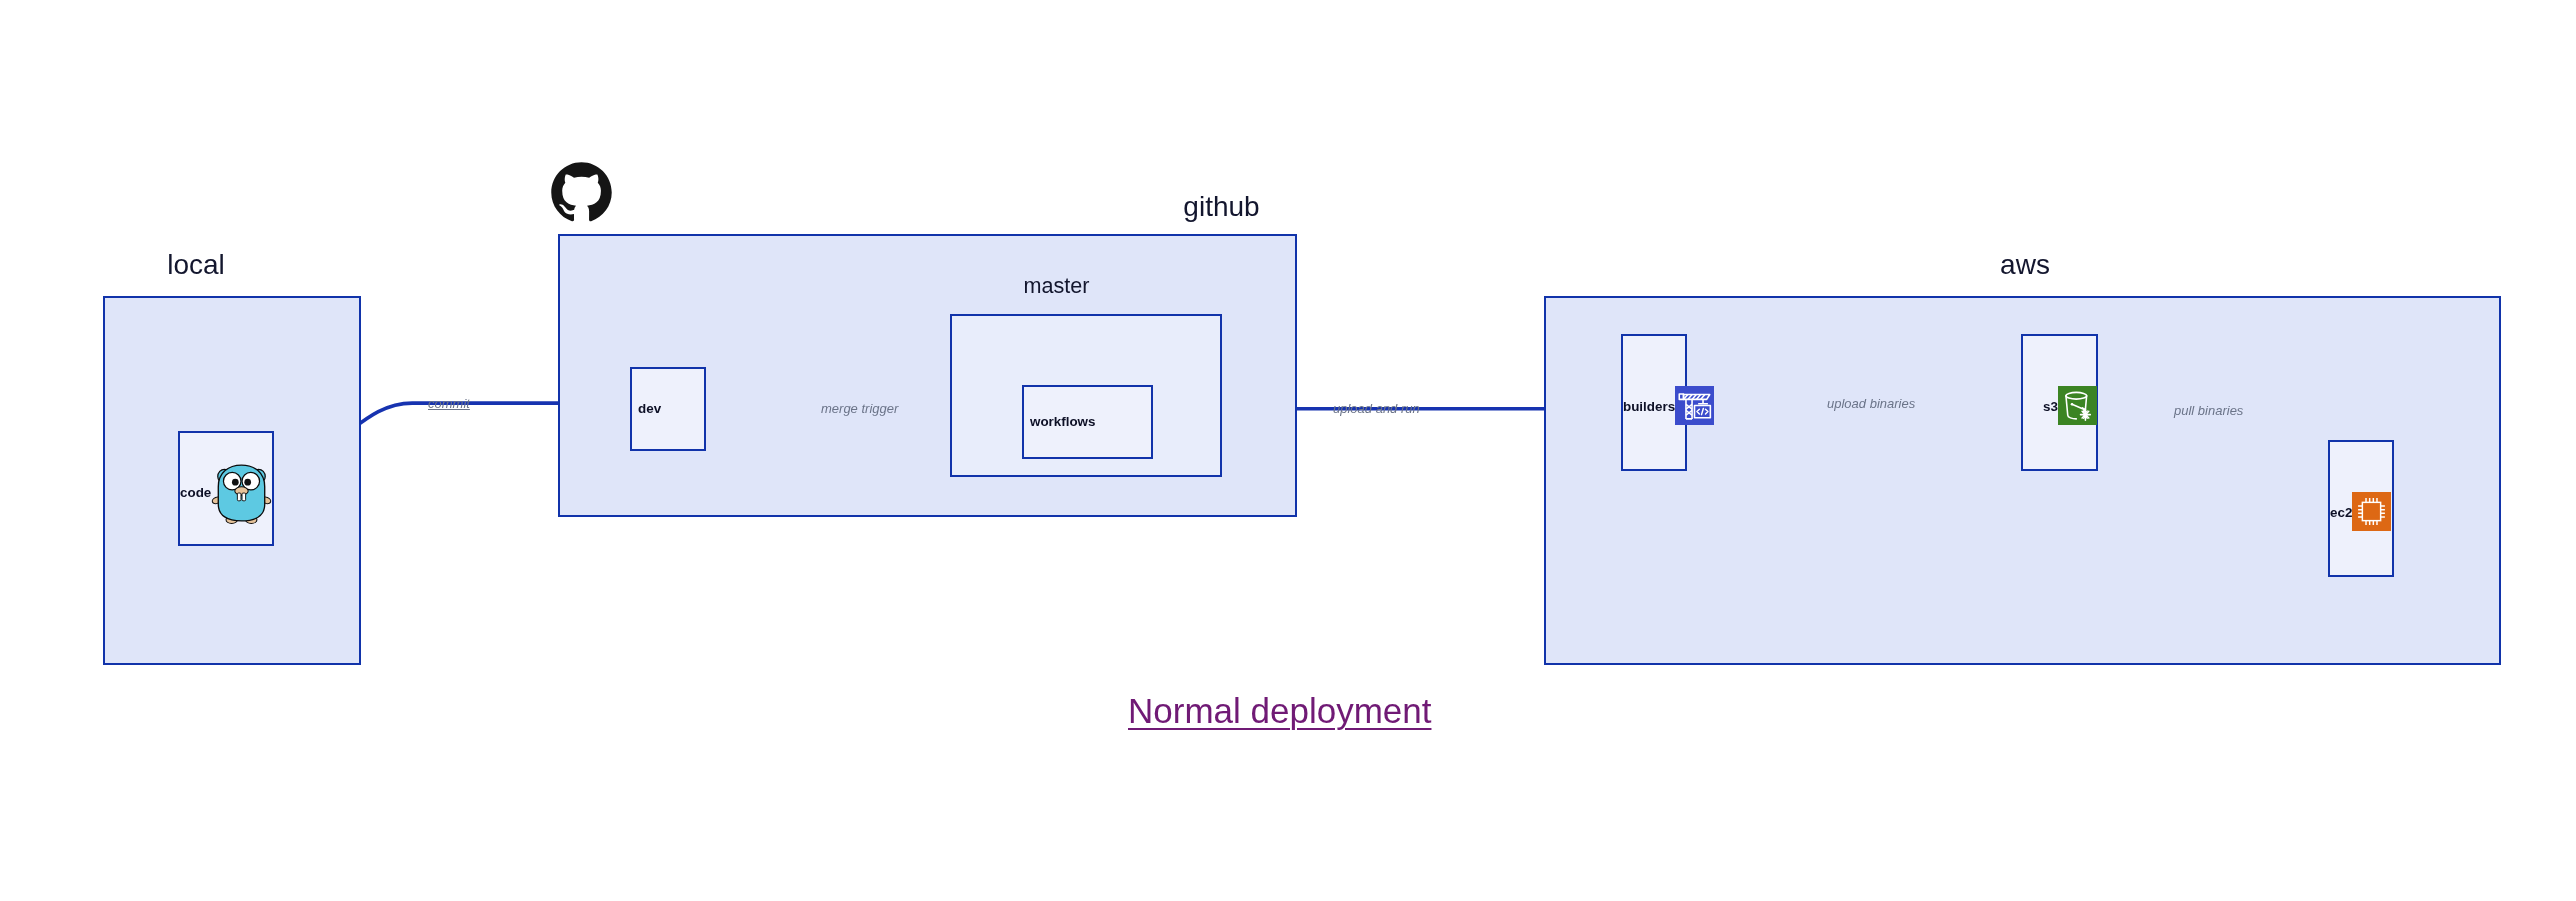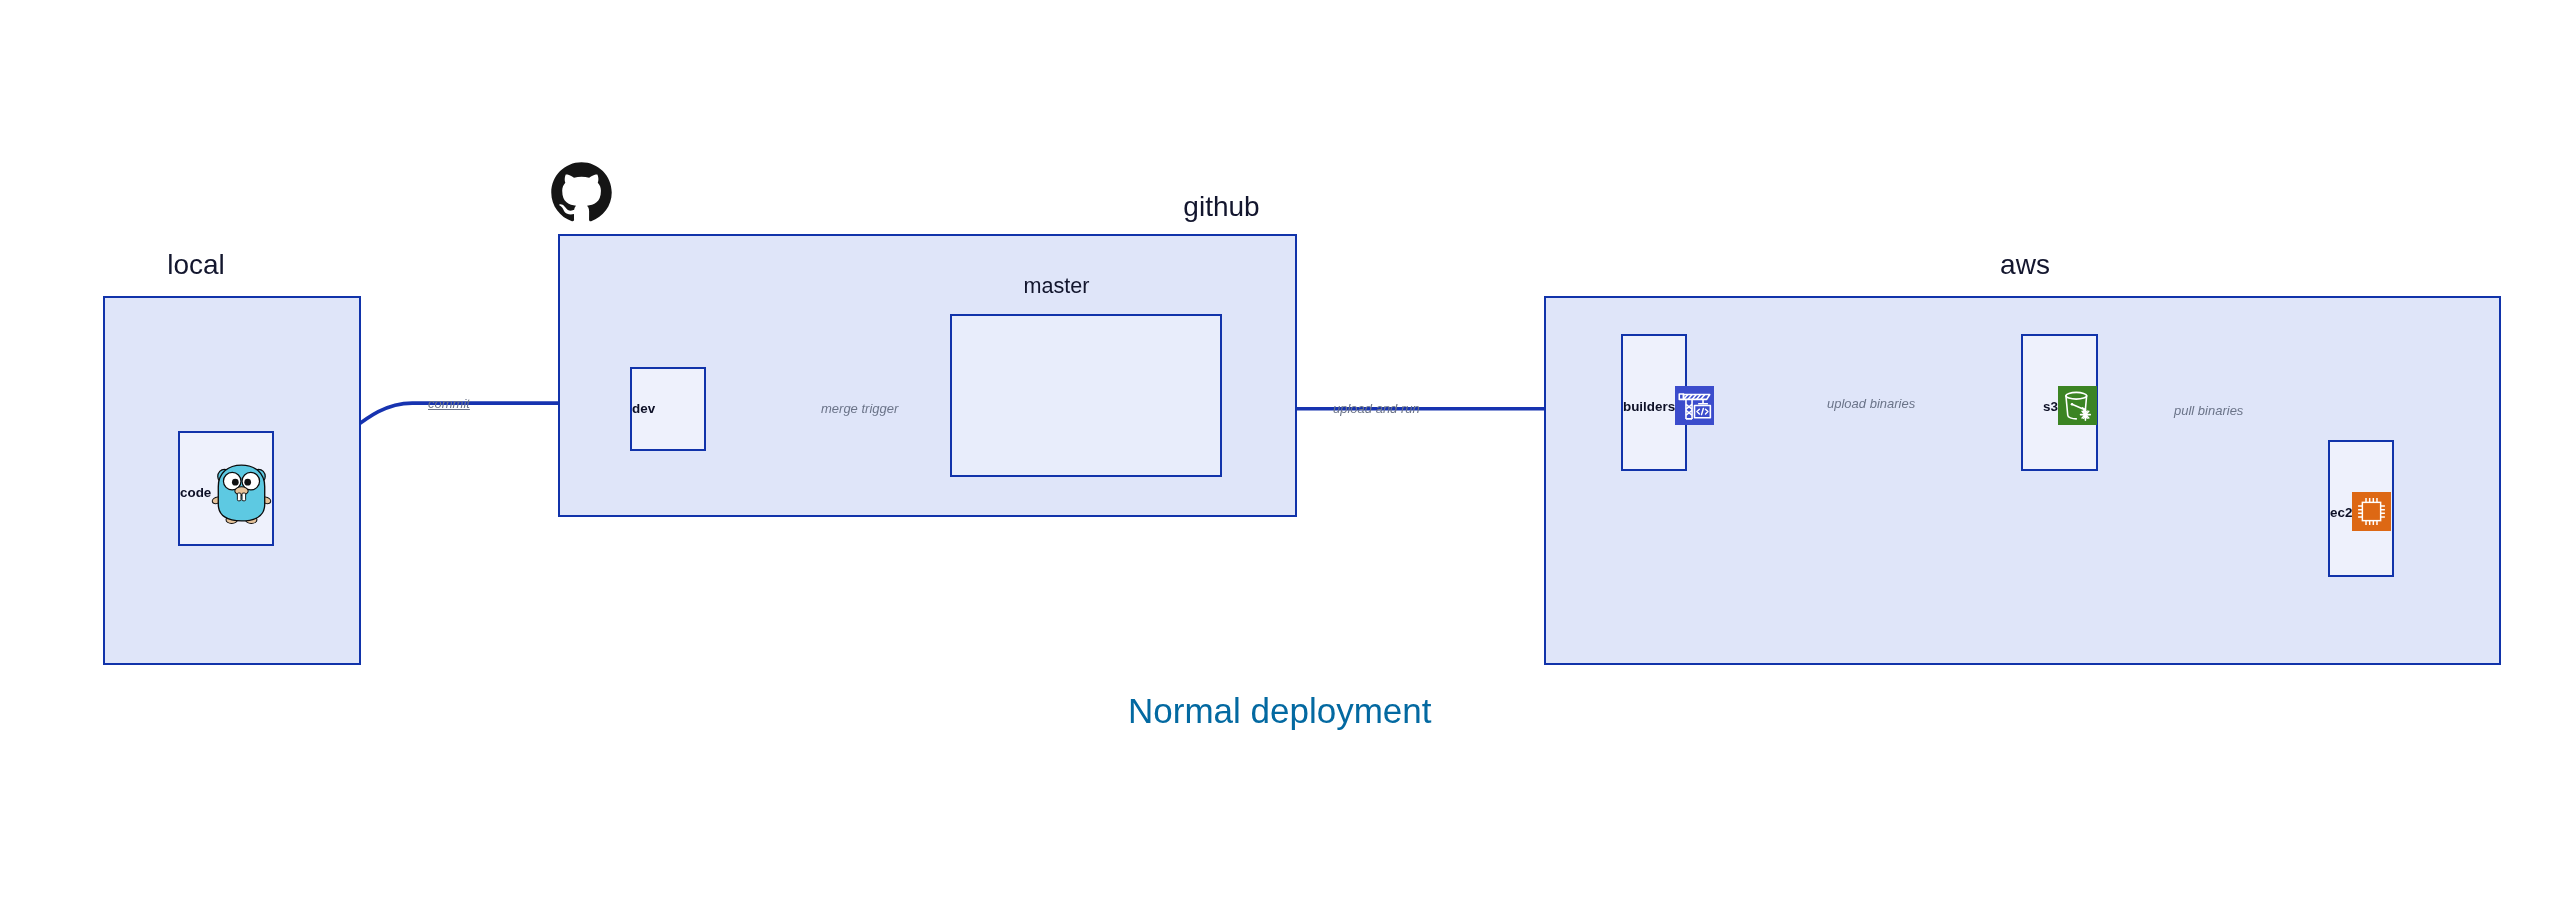--- a/index.html
+++ b/index.html
@@ -71,43 +71,44 @@
   }
   .node-title {
     color: #0d1026;
     font-size: 13.4px;
     font-weight: bold;
     line-height: 1;
     white-space: nowrap;
     margin-top: 8.2px;
   }
   .node-title.centered {
-    margin: auto 0;
+    margin: auto 6px;
   }
   .node-icon {
     margin-top: 7.2px;
     display: block;
   }
   
   .edge-label {
     position: absolute;
     color: #6b7489;
     font-size: 13px;
     font-style: italic;
     line-height: 1;
     white-space: nowrap;
     background: transparent;
   }
   
   .diagram-title {
     position: absolute;
-    color: #0369a1;
+    color: #701a75;
     font-size: 35px;
     line-height: 1;
     white-space: nowrap;
+    text-decoration: underline;
     text-underline-offset: 5.2px;
     text-decoration-thickness: 2.1px;
     font-weight: 400;
   }
   .octocat {
     position: absolute;
   }
 </style>
 </head>
 <body>
@@ -183,20 +184,23 @@
   <div class="group-label" style="left:1144px; top:193px; width:155px;">github</div>
   <div class="group-box" style="left:558px; top:234px; width:739px; height:283px;"></div>
 
   <div class="sub-label" style="left:979px; top:275px; width:155px;">master</div>
   <div class="sub-box" style="left:950px; top:314px; width:272px; height:163px;"></div>
 
   <div class="node-box" style="left:630px; top:367px; width:76px; height:84px;">
     <div class="node-title centered">dev</div>
   </div>
 
+  <div class="node-box" style="left:1022px; top:385px; width:131px; height:74px;">
+    <div class="node-title centered">workflows</div>
+  </div>
 
   <div class="group-label" style="left:1953px; top:251px; width:144px;">aws</div>
   <div class="group-box" style="left:1544px; top:296px; width:957px; height:369px;"></div>
 
   <div class="node-box" style="left:1621px; top:334px; width:66px; height:137px;">
     <div class="node-title">builders</div>
     <div class="node-icon">
       <svg width="39" height="39" viewBox="0 0 64 64">
         <rect x="0" y="0" width="64" height="64" fill="#3b4ccc"></rect>
         <g fill="none" stroke="#ffffff" stroke-width="2.6" stroke-linejoin="round">

